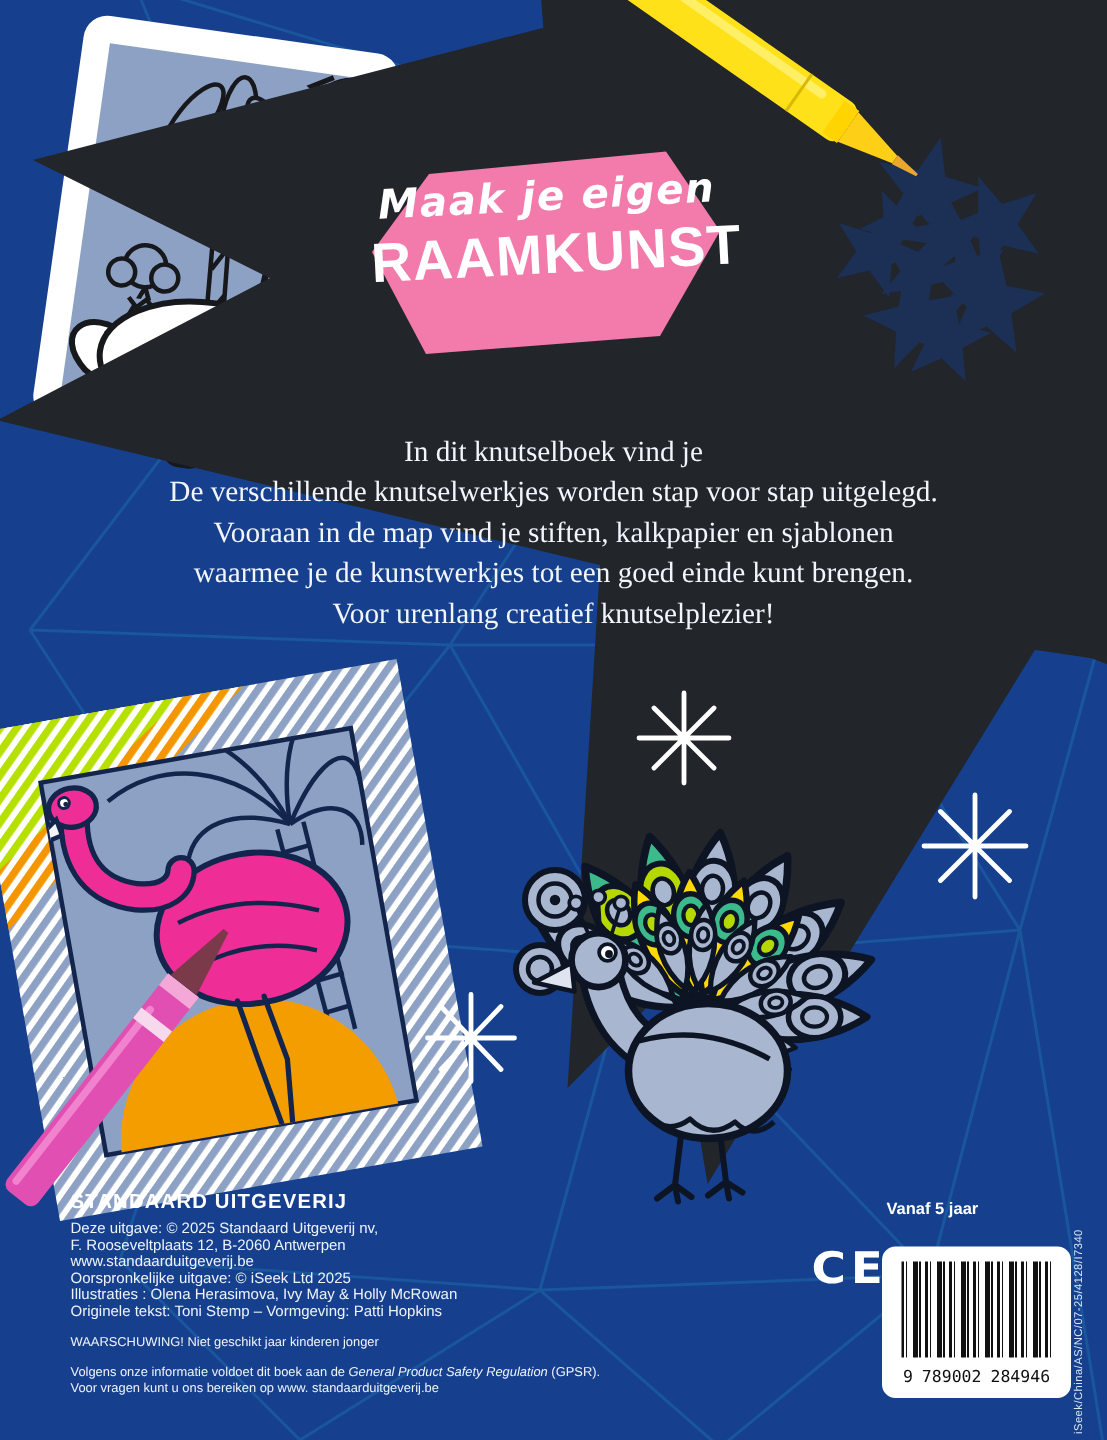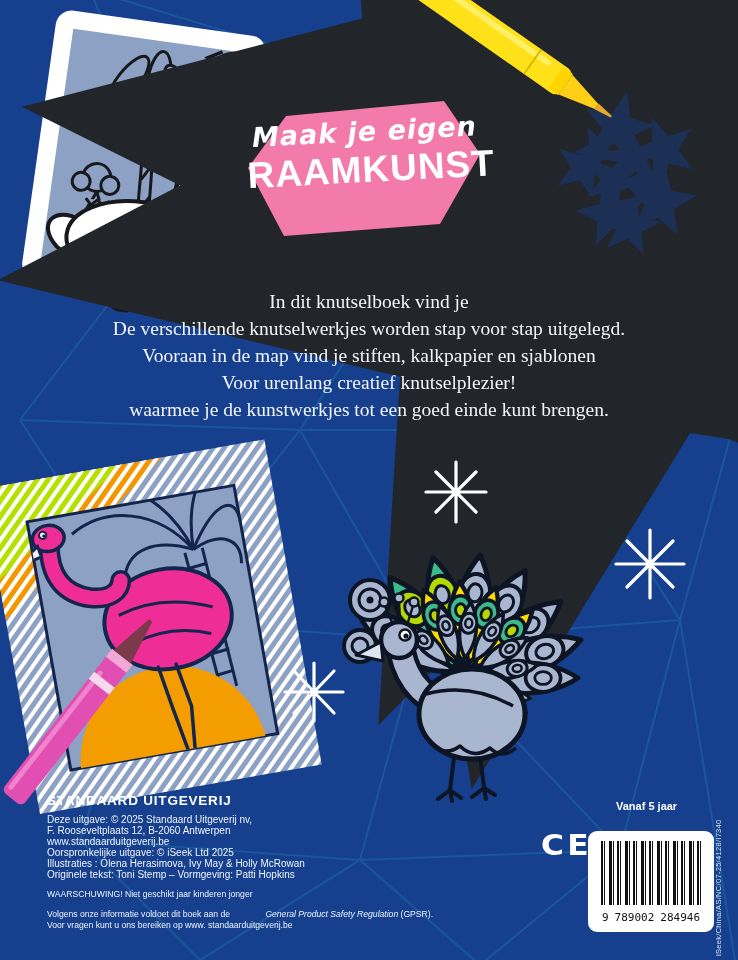--- a/index.html
+++ b/index.html
@@ -16,23 +16,23 @@
                font-size:37px;letter-spacing:1px;margin-top:2px;}
   
   .intro{position:absolute;left:0;top:288px;width:738px;z-index:3;text-align:center;
          color:#f2f5fc;font-family:"Liberation Serif",serif;font-size:19.5px;line-height:27px;}
   
   .footer{position:absolute;left:47px;top:793px;width:430px;z-index:3;color:#fff;}
   .pub-name{font-size:13.5px;font-weight:700;letter-spacing:.8px;}
   .credits{margin-top:6px;font-size:10px;line-height:11px;color:#eef3fb;}
   .warning{margin-top:9px;font-size:8.6px;line-height:11px;color:#eef3fb;}
   .gpsr{margin-top:9px;font-size:8.6px;line-height:11px;color:#eef3fb;}
-  .gpsr i{font-style:italic;margin-left:33px;}
+  .gpsr i{font-style:italic;}
   
-  .age{position:absolute;left:591px;top:800px;z-index:3;color:#fff;font-size:11px;font-weight:700;margin-left:25px;}
+  .age{position:absolute;left:591px;top:800px;z-index:3;color:#fff;font-size:11px;font-weight:700;}
   .ce{position:absolute;left:541px;top:828px;z-index:3;color:#fff;font-size:29px;font-weight:700;
       font-family:"DejaVu Sans",sans-serif;letter-spacing:3px;transform:scaleX(1.08);transform-origin:left top;}
   .barcode-box{position:absolute;left:588px;top:831px;width:126px;height:101px;z-index:3;
                background:#fff;border-radius:9px;}
   .bars{position:absolute;left:13px;top:10px;width:100px;height:64px;
         background:repeating-linear-gradient(90deg,#111 0 2px,#fff 2px 3px,#111 3px 4px,#fff 4px 8px,
         #111 8px 11px,#fff 11px 12px,#111 12px 13px,#fff 13px 16px);}
   .ean{position:absolute;left:0;bottom:8px;width:100%;text-align:center;color:#111;
        font-family:"DejaVu Sans Mono",monospace;font-size:11px;}
   .ean span{margin:0 3px;}
@@ -374,22 +374,22 @@
     <div class="badge-inner">
       <div class="badge-script">Maak je eigen</div>
       <div class="badge-title">RAAMKUNST</div>
     </div>
   </div>
 
   <div class="intro">
     <div>In dit knutselboek vind je</div>
     <div>De verschillende knutselwerkjes worden stap voor stap uitgelegd.</div>
     <div>Vooraan in de map vind je stiften, kalkpapier en sjablonen</div>
+    <div>waarmee je de kunstwerkjes tot een goed einde kunt brengen.</div>
     <div>Voor urenlang creatief knutselplezier!</div>
-    <div>waarmee je de kunstwerkjes tot een goed einde kunt brengen.</div>
   </div>
 
   <div class="footer">
     <div class="pub-name">STANDAARD UITGEVERIJ</div>
     <div class="credits">
       <div>Deze uitgave: © 2025 Standaard Uitgeverij nv,</div>
       <div>F. Rooseveltplaats 12, B-2060 Antwerpen</div>
       <div>www.standaarduitgeverij.be</div>
       <div>Oorspronkelijke uitgave: © iSeek Ltd 2025</div>
       <div>Illustraties : Olena Herasimova, Ivy May &amp; Holly McRowan</div>

